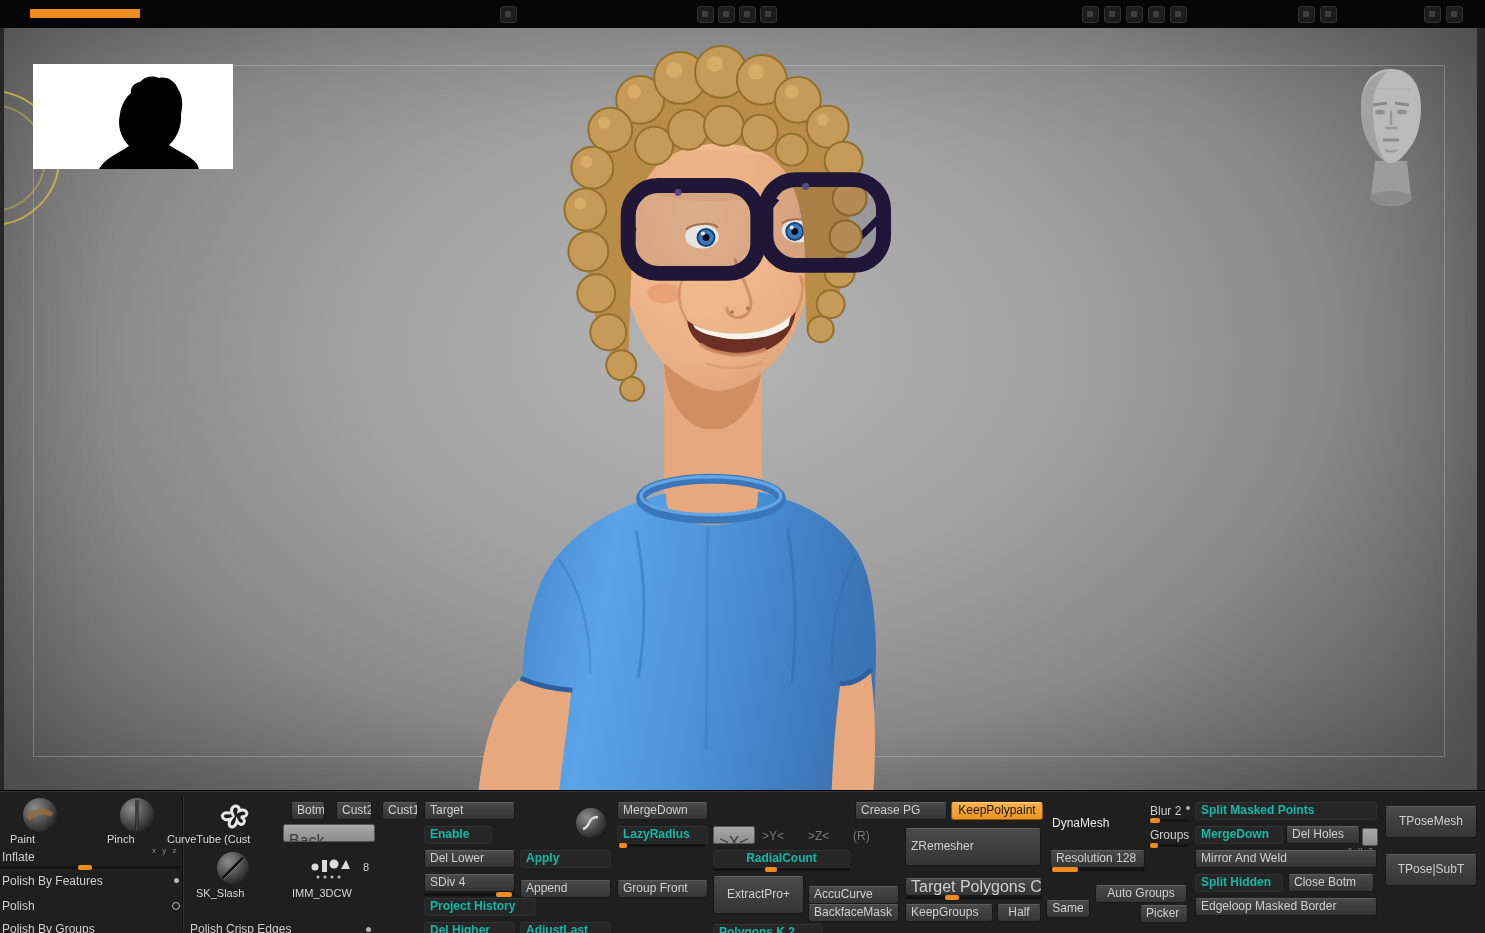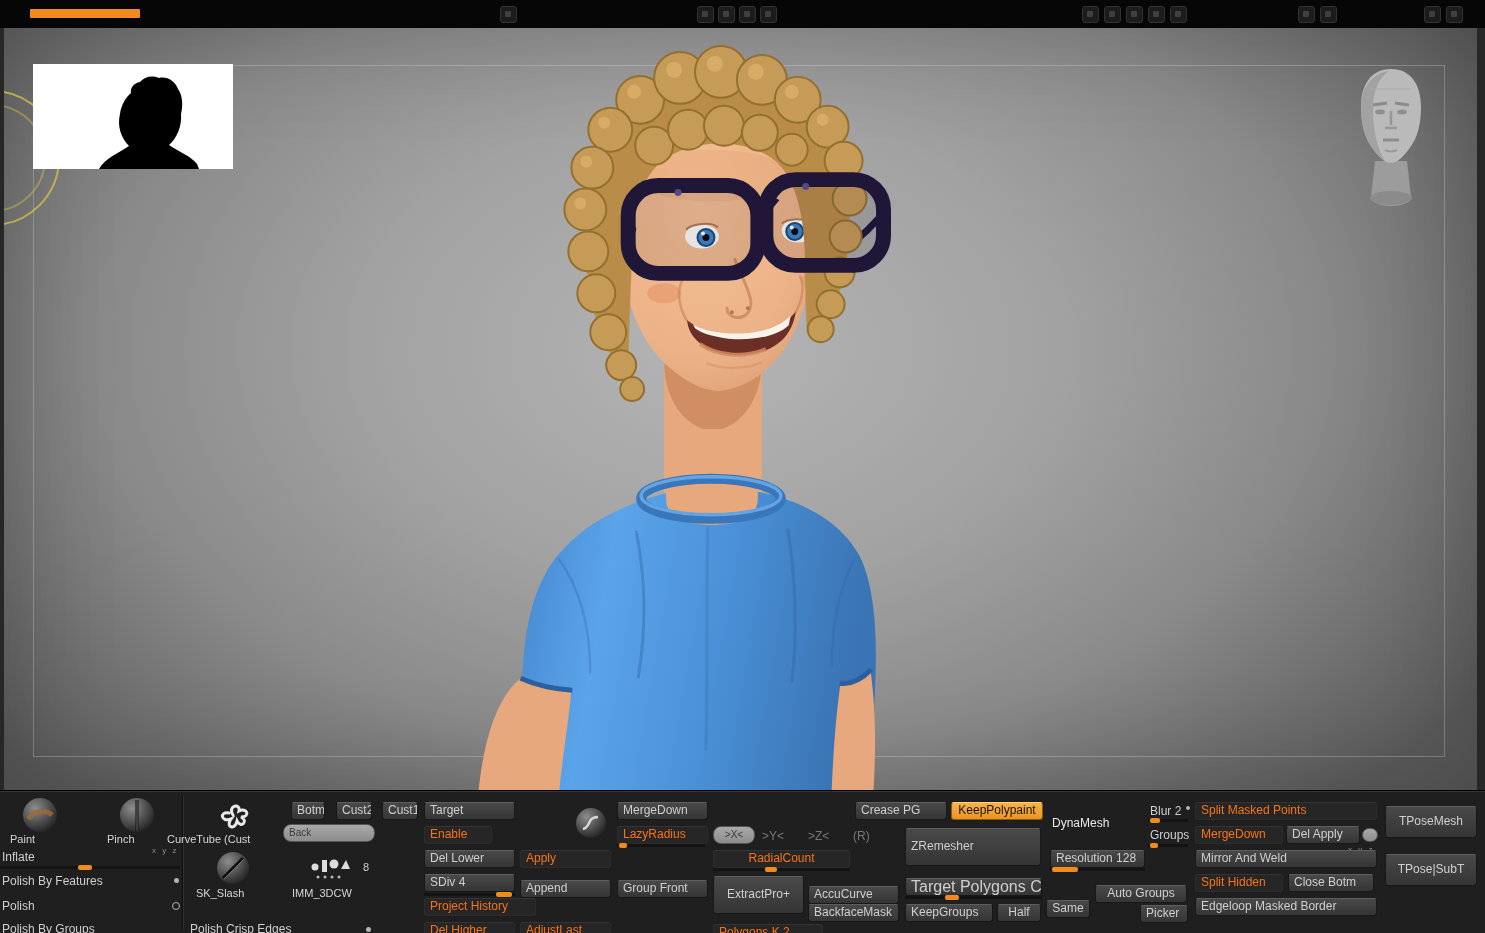--- a/index.html
+++ b/index.html
@@ -33,29 +33,29 @@
     border-top:1px solid #000;box-shadow:inset 0 1px 0 #353535;overflow:hidden;
   }
   .btn{
     position:absolute;height:18px;box-sizing:border-box;
     background:linear-gradient(#494949,#353535);
     border:1px solid #181818;border-top-color:#5e5e5e;border-radius:3px;
     color:#cfcfcf;font-size:12px;line-height:15px;padding:0 5px;
     text-align:center;white-space:nowrap;overflow:hidden;
   }
   .btn.left{text-align:left;}
-  .btn.dis{background:#262626;border:1px solid #2d2d2d;border-top-color:#343434;color:#f97316;}
+  .btn.dis{background:#262626;border:1px solid #2d2d2d;border-top-color:#343434;color:#14b8a6;font-weight:bold;}
   .btn.big{height:38px;line-height:35px;}
   .btn.tall{height:32px;line-height:29px;}
   .btn.orange{background:linear-gradient(#f8b24a,#ec9420);border-color:#8a5a10;border-top-color:#ffce7e;color:#161616;}
   .btn.small-font{font-size:16px;}
   .lightbox{
     position:absolute;height:18px;box-sizing:border-box;
-    background:linear-gradient(#a9a9a9,#8d8d8d);border:1px solid #565656;border-radius:8px;
-    color:#3a3a3a;font-size:10px;line-height:16px;padding:0 5px;white-space:nowrap;overflow:hidden;
+    background:linear-gradient(#a9a9a9,#8d8d8d);border:1px solid #565656;border-radius:2px;
+    color:#3a3a3a;font-size:16px;line-height:16px;padding:8px 5px;white-space:nowrap;overflow:hidden;
   }
   .lbl{position:absolute;color:#cfcfcf;font-size:12px;white-space:nowrap;}
   .lbl.dim{color:#787878;}
   .lbl.bright{color:#e9e9e9;}
   .track{position:absolute;height:3px;background:#131313;}
   .fill{position:absolute;top:-1px;height:5px;background:#f08c1e;border-radius:2px;}
   .dot{position:absolute;width:5px;height:5px;border-radius:50%;background:#b3b3b3;}
   .dot.open{background:transparent;border:1px solid #b3b3b3;width:6px;height:6px;}
   .dot.mini{width:4px;height:4px;}
   .tiny{position:absolute;color:#8d8d8d;font-size:8px;letter-spacing:2px;white-space:nowrap;}
@@ -360,21 +360,21 @@
     </div>
   <div class="btn left" style="left:1050px;top:59px;width:95px">Resolution 128</div>
   <div class="track" style="left:1050px;top:77px;width:95px">
       <div class="fill" style="left:2px;width:26px"></div>
     </div>
   <div class="btn" style="left:1095px;top:94px;width:92px">Auto Groups</div>
   <div class="btn left" style="left:1140px;top:114px;width:48px">Picker</div>
 
   <div class="btn left dis" style="left:1195px;top:11px;width:182px">Split Masked Points</div>
   <div class="btn left dis" style="left:1195px;top:35px;width:88px">MergeDown</div>
-  <div class="btn left" style="left:1286px;top:35px;width:74px">Del Apply</div>
+  <div class="btn left" style="left:1286px;top:35px;width:74px">Del Holes</div>
   <div class="lightbox" style="left:1362px;top:37px;width:16px;height:14px"></div>
   <div class="tiny" style="left:1348px;top:54px">x y z</div>
   <div class="btn left" style="left:1195px;top:59px;width:182px">Mirror And Weld</div>
   <div class="btn left dis" style="left:1195px;top:83px;width:88px">Split Hidden</div>
   <div class="btn left" style="left:1288px;top:83px;width:86px">Close Botm</div>
   <div class="btn left" style="left:1195px;top:107px;width:182px">Edgeloop Masked Border</div>
 
   <div class="btn tall" style="left:1385px;top:15px;width:92px">TPoseMesh</div>
   <div class="btn tall" style="left:1385px;top:63px;width:92px">TPose|SubT</div>
 </div>

